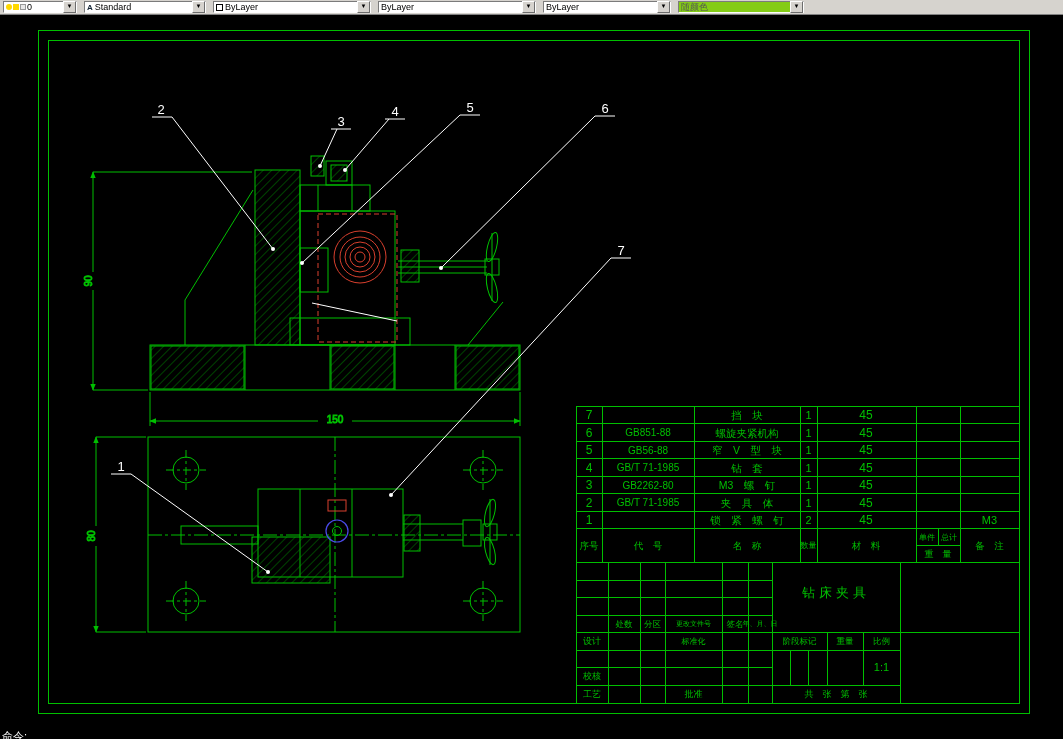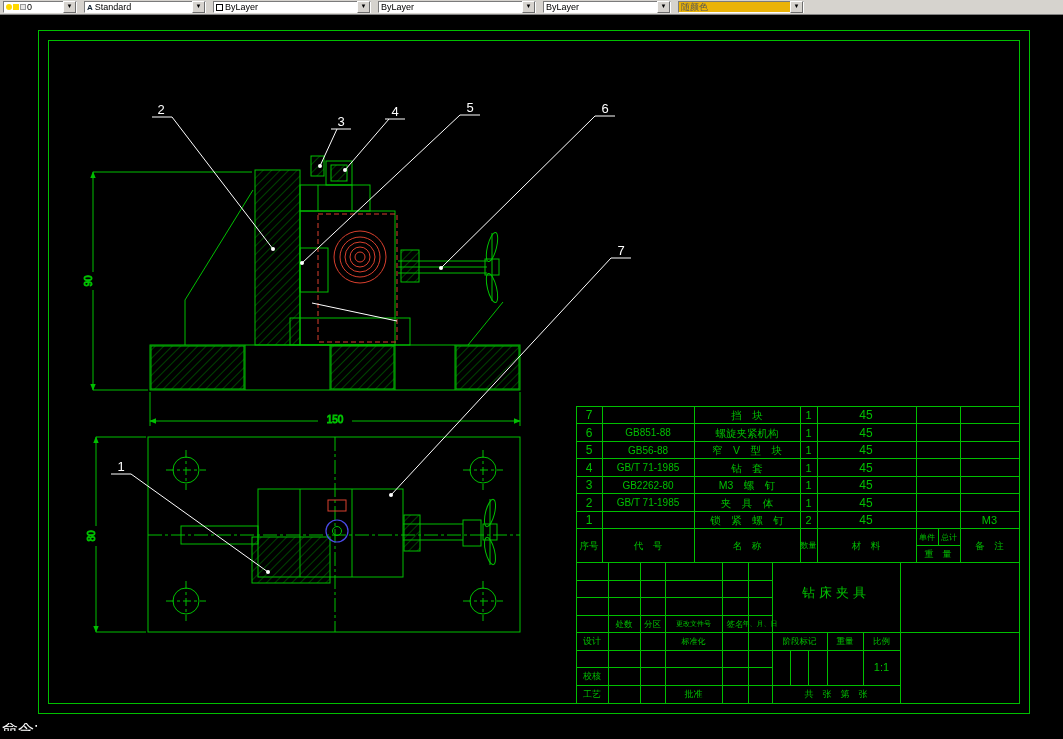--- a/index.html
+++ b/index.html
@@ -5,41 +5,41 @@
   html,body{margin:0;padding:0;background:#000;}
   body{position:relative;width:1063px;height:739px;overflow:hidden;font-family:"Liberation Sans",sans-serif;}
   
   .toolbar{position:absolute;top:0;left:0;right:0;height:14px;background:#d6d3ce;
     border-bottom:1px solid #808080;display:flex;align-items:center;gap:7px;padding-left:3px;z-index:10;}
   .combo{display:flex;align-items:center;height:12px;background:#fff;border:1px solid;
     border-color:#7b7b7b #fdfdfd #fdfdfd #7b7b7b;font-size:9px;color:#000;padding-left:2px;box-sizing:border-box;}
   .combo .cval{white-space:nowrap;overflow:hidden;}
   .combo .dd{margin-left:auto;width:11px;height:10px;background:#d6d3ce;border:1px solid;
     border-color:#fdfdfd #6c6c6c #6c6c6c #fdfdfd;font-size:6px;line-height:8px;text-align:center;color:#000;}
-  .combo.disabled{background:#eab308;color:#555;}
+  .combo.disabled{background:#84cc16;color:#555;}
   .lic{display:inline-block;width:6px;height:6px;margin-right:1px;}
   .lic.bulb{background:#ffd800;border-radius:50%;}
   .lic.sun{background:#ffd800;}
   .lic.lock{background:#e8e8e8;border:1px solid #999;box-sizing:border-box;}
   .aic{font-weight:bold;font-size:8px;margin-right:2px;color:#123;}
   .swatch{display:inline-block;width:7px;height:7px;background:#fff;border:1px solid #000;margin-right:2px;box-sizing:border-box;}
   
   .canvas{position:absolute;inset:0;background:#000;}
   svg{position:absolute;top:0;left:0;}
   svg text{dominant-baseline:central;text-anchor:middle;font-family:"Liberation Sans",sans-serif;}
   .sg{stroke:#00bf00;fill:none;stroke-width:1;}
   .sr{stroke:#d9402e;fill:none;stroke-width:1;}
   .sb{stroke:#4a4ae8;fill:none;stroke-width:1.2;}
   .sw{stroke:#ffffff;fill:none;stroke-width:1;}
   .hat{fill:url(#hg);stroke:#00bf00;stroke-width:1;}
   .tg{fill:#00bf00;}
   .tw{fill:#ffffff;}
   .crisp{shape-rendering:crispEdges;}
   
-  .cmdline{position:absolute;left:2px;bottom:8px;height:8px;overflow:hidden;color:#fff;font-size:16px;line-height:11px;z-index:10;}
+  .cmdline{position:absolute;left:2px;bottom:0;height:8px;overflow:hidden;color:#fff;font-size:11px;line-height:11px;z-index:10;}
 </style>
 </head>
 <body>
 
 <div class="toolbar">
   <div class="combo" style="width:74px">
     <span class="lic bulb"></span>
     <span class="lic sun"></span>
     <span class="lic lock"></span>
     <span class="cval">0</span>

